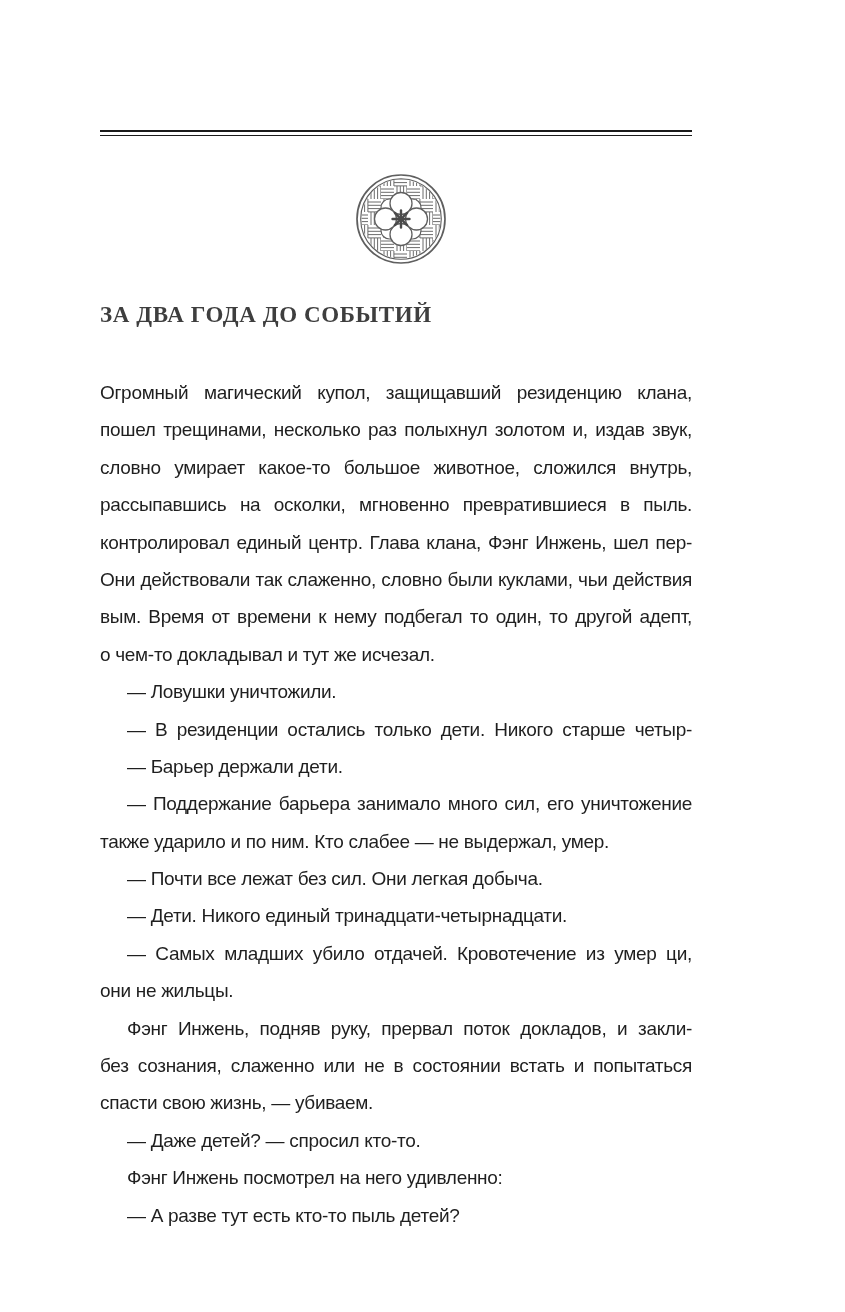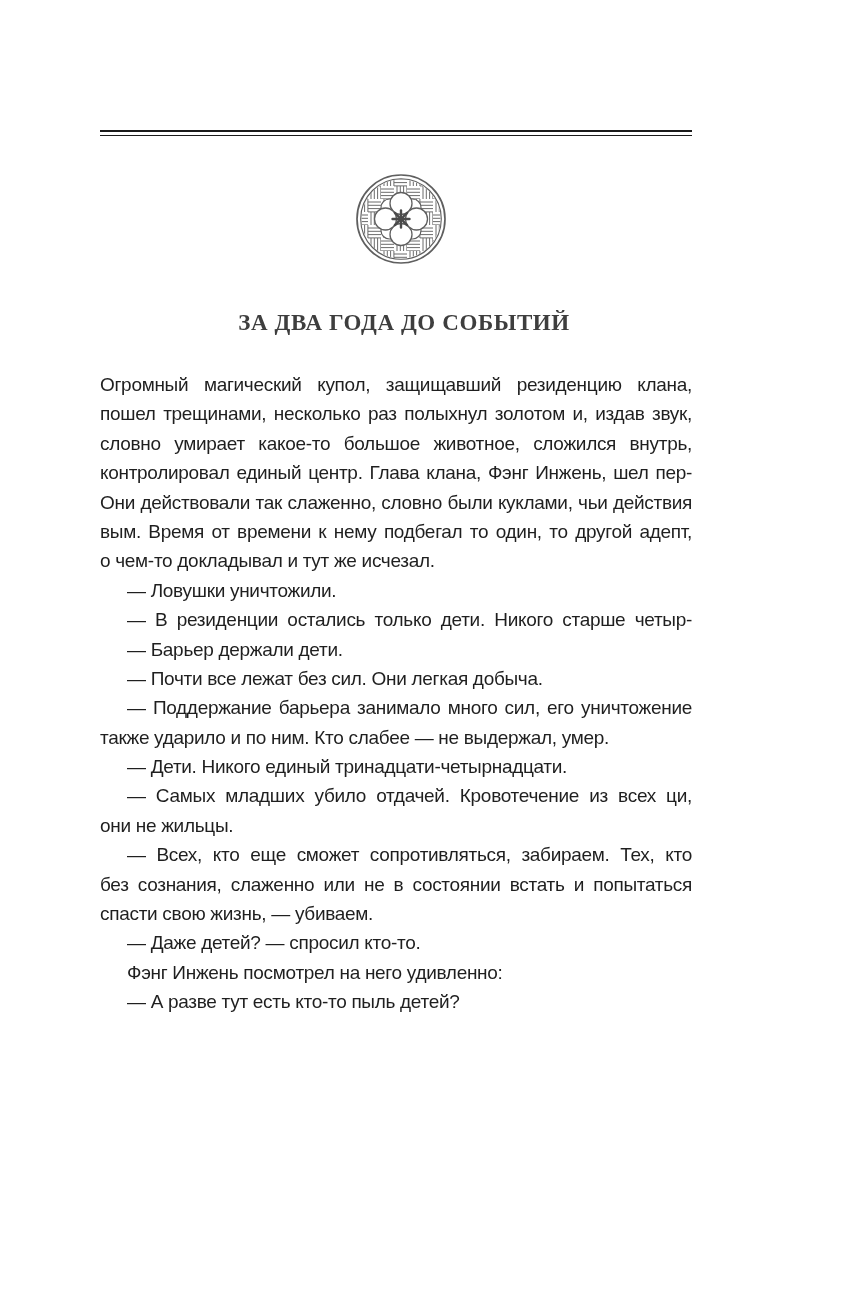--- a/index.html
+++ b/index.html
@@ -38,22 +38,22 @@
     top: 173px;
     width: 92px;
     height: 92px;
   }
   
   .chapter-heading {
     position: absolute;
     left: 100px;
     top: 302px;
     width: 592px;
-    margin: 8px;
-    text-align: center;
+    margin: 0;
+    text-align: left;
     font-family: "Liberation Serif", serif;
     font-weight: bold;
     font-size: 23px;
     letter-spacing: 0.6px;
     color: #3e3e3e;
   }
   
   .text-block {
     position: absolute;
     left: 100px;
@@ -66,20 +66,21 @@
   .para {
     margin: 0;
   }
   .line {
     height: 29.4px;
     line-height: 29.4px;
     overflow: hidden;
     text-align: justify;
     text-align-last: justify;
     white-space: nowrap;
+    margin-top: 8px;
   }
   .line.last {
     text-align-last: left;
   }
   .line.indent {
     text-indent: 27px;
   }
 </style>
 </head>
 <body>
@@ -154,52 +155,53 @@
     </svg>
   </div>
 
   <h1 class="chapter-heading">ЗА ДВА ГОДА ДО СОБЫТИЙ</h1>
 
   <div class="text-block">
       <div class="para">
         <div class="line">Огромный магический купол, защищавший резиденцию клана,</div>
         <div class="line">пошел трещинами, несколько раз полыхнул золотом и, издав звук,</div>
         <div class="line">словно умирает какое-то большое животное, сложился внутрь,</div>
+        <div class="line">рассыпавшись на осколки, мгновенно превратившиеся в пыль.</div>
         <div class="line">контролировал единый центр. Глава клана, Фэнг Инжень, шел пер-</div>
         <div class="line">Они действовали так слаженно, словно были куклами, чьи действия</div>
         <div class="line">вым. Время от времени к нему подбегал то один, то другой адепт,</div>
         <div class="line last">о чем-то докладывал и тут же исчезал.</div>
       </div>
       <div class="para">
         <div class="line last indent">— Ловушки уничтожили.</div>
       </div>
       <div class="para">
         <div class="line indent">— В резиденции остались только дети. Никого старше четыр-</div>
       </div>
       <div class="para">
         <div class="line last indent">— Барьер держали дети.</div>
       </div>
       <div class="para">
-        <div class="line last indent">— Почти все лежат без сил. Они легкая добыча.</div>
-      </div>
-      <div class="para">
         <div class="line indent">— Поддержание барьера занимало много сил, его уничтожение</div>
         <div class="line last">также ударило и по ним. Кто слабее — не выдержал, умер.</div>
       </div>
       <div class="para">
+        <div class="line last indent">— Почти все лежат без сил. Они легкая добыча.</div>
+      </div>
+      <div class="para">
         <div class="line last indent">— Дети. Никого единый тринадцати-четырнадцати.</div>
       </div>
       <div class="para">
-        <div class="line indent">— Самых младших убило отдачей. Кровотечение из всех ци,</div>
+        <div class="line indent">— Самых младших убило отдачей. Кровотечение из умер ци,</div>
         <div class="line last">они не жильцы.</div>
       </div>
       <div class="para">
-      </div>
-      <div class="para">
-        <div class="line indent">— Всех, кто еще сможет сопротивляться, забираем. Тех, кто</div>
+        <div class="line indent">Фэнг Инжень, подняв руку, прервал поток докладов, и закли-</div>
+      </div>
+      <div class="para">
         <div class="line">без сознания, слаженно или не в состоянии встать и попытаться</div>
         <div class="line last">спасти свою жизнь, — убиваем.</div>
       </div>
       <div class="para">
         <div class="line last indent">— Даже детей? — спросил кто-то.</div>
       </div>
       <div class="para">
         <div class="line last indent">Фэнг Инжень посмотрел на него удивленно:</div>
       </div>
       <div class="para">

